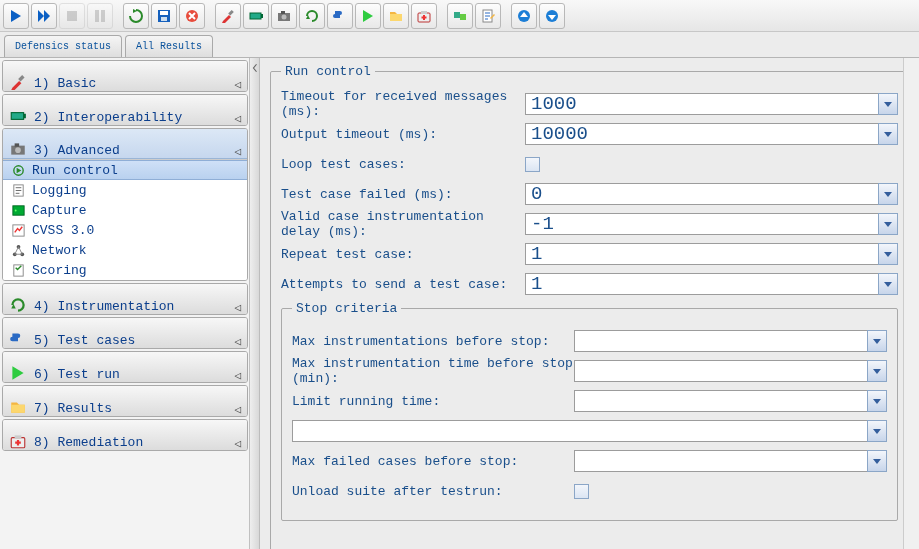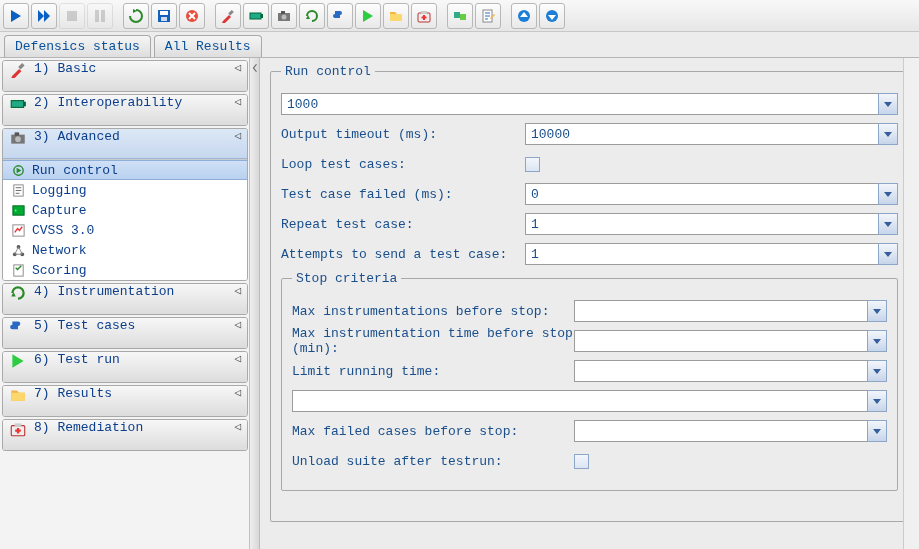--- a/index.html
+++ b/index.html
@@ -42,21 +42,21 @@
   .tab {
     height: 22px;
     padding: 0 10px;
     border: 1px solid #a9a9a9;
     border-bottom: none;
     background: linear-gradient(#f5f5f5,#dedede);
     margin-right: 3px;
     border-radius: 4px 4px 0 0;
     display: flex; align-items: center;
     gap: 5px;
-    font-size: 13px;
+    font-size: 10px;
     color: #08519c;
     cursor: pointer;
   }
   .tab .dot { width: 9px; height: 9px; border-radius: 50%; background: #2ecc40; flex-shrink: 0; }
   .main {
     display: flex;
     height: calc(100% - 58px);
   }
   .sidebar {
     width: 260px;
@@ -80,21 +80,21 @@
   }
   .side-section {
     border: 1px solid #a9a9a9;
     border-radius: 3px;
     margin-bottom: 2px;
     overflow: hidden;
   }
   .side-head {
     height: 30px;
     background: linear-gradient(#f7f7f7,#dcdcdc);
-    display: flex; align-items: flex-start;
+    display: flex; align-items: flex-end;
     padding: 0 6px;
     gap: 7px;
     cursor: pointer;
     color: #0b3e8c;
   }
   .side-head.active {
     background: linear-gradient(#dce8f6,#c6d7ee);
     border-bottom: 1px solid #9ab5d6;
   }
   .side-head .chev { margin-left: auto; font-size: 11px; color: #555; }
@@ -143,21 +143,21 @@
     flex: 1;
     display: flex;
     height: 22px;
   }
   .form-input input {
     flex: 1;
     border: 1px solid #9c9c9c;
     border-right: none;
     padding: 2px 5px;
     font-family: inherit;
-    font-size: 13px;
+    font-size: 19px;
     color: #1a4f8b;
     background: #fff;
   }
   .form-input .dd {
     width: 20px;
     background: linear-gradient(#f3f6fb,#c7d5ea);
     border: 1px solid #8ba6c7;
     display: flex; align-items:center; justify-content:center;
     cursor: pointer;
   }
@@ -519,40 +519,48 @@
       <svg width="8" height="12" viewBox="0 0 8 16" style="margin-top:4px">
           <use href="#collapse-left-icon"></use>
         </svg>
     </div>
   </div>
   <div class="content">
     <fieldset>
       <legend>Run control</legend>
       <div id="outer-rows">
           <div class="form-row outer-row">
+            <div class="label">Timeout for received messages (ms):</div>
             <div class="form-input">
               <input value="1000" style="">
               <div class="dd"></div>
             </div>
           </div>
           <div class="form-row outer-row">
             <div class="label">Output timeout (ms):</div>
             <div class="form-input">
               <input value="10000" style="">
               <div class="dd"></div>
             </div>
           </div>
           <div class="form-row outer-row">
             <div class="label">Loop test cases:</div>
             <div class="checkbox"></div>
           </div>
           <div class="form-row outer-row">
             <div class="label">Test case failed (ms):</div>
             <div class="form-input">
               <input value="0" style="">
+              <div class="dd"></div>
+            </div>
+          </div>
+          <div class="form-row outer-row">
+            <div class="label">Valid case instrumentation delay (ms):</div>
+            <div class="form-input">
+              <input value="-1" style="">
               <div class="dd"></div>
             </div>
           </div>
           <div class="form-row outer-row">
             <div class="label">Repeat test case:</div>
             <div class="form-input">
               <input value="1" style="">
               <div class="dd"></div>
             </div>
           </div>

